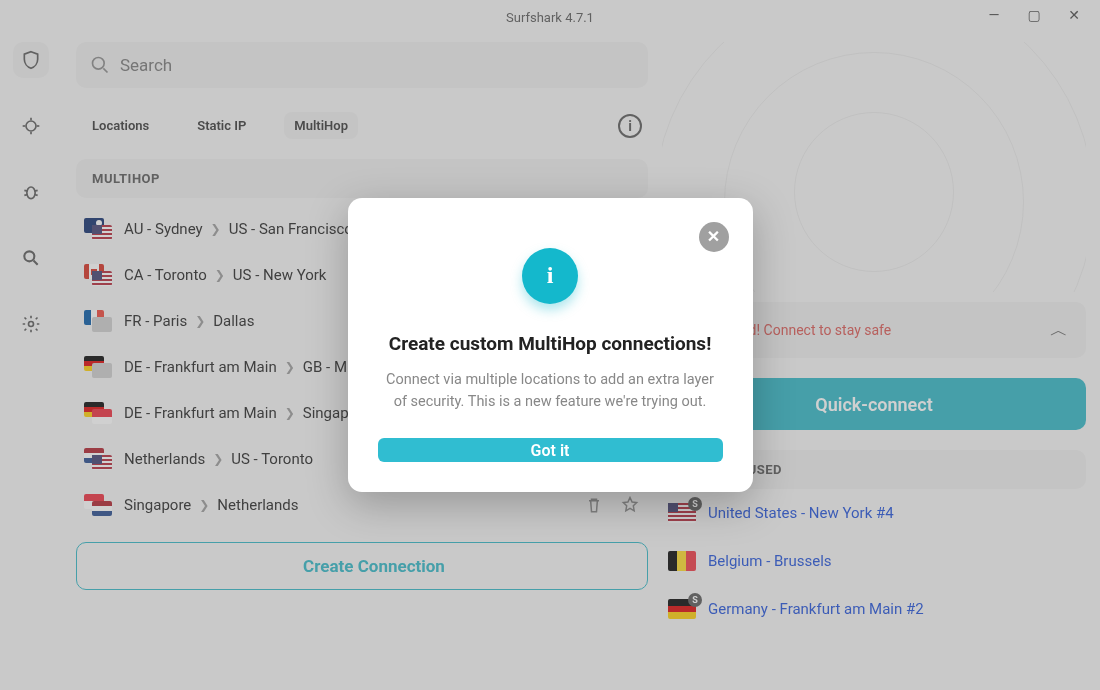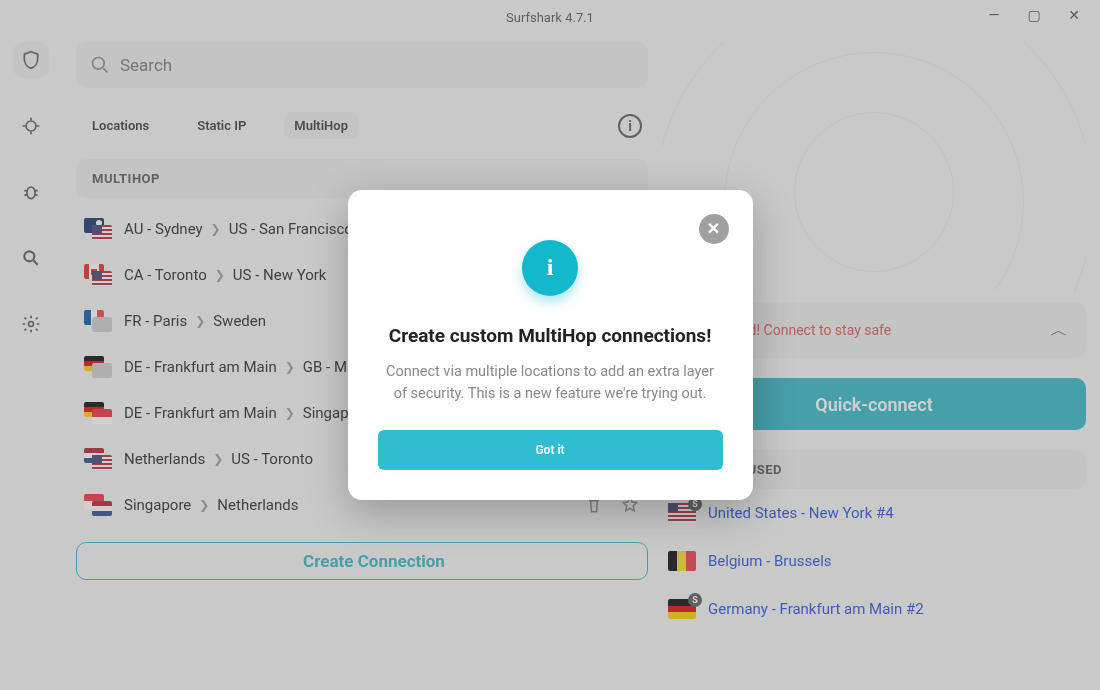--- a/index.html
+++ b/index.html
@@ -38,21 +38,21 @@
 .flag.sg { background: linear-gradient(#ed2939 50%,#fff 50%); }
 .flag.be { background: linear-gradient(90deg,#000 33%,#FDDA24 33%,#FDDA24 66%,#EF3340 66%); }
 .flag-pair { position: relative; width: 28px; height: 22px; }
 .flag-pair .fl1 { position: absolute; left: 0; top: 0; width: 20px; height: 15px; }
 .flag-pair .fl2 { position: absolute; right: 0; bottom: 0; width: 20px; height: 15px; }
 .route { font-size: 15px; color: #222; display: flex; align-items: center; gap: 8px; }
 .chev { color: #999; font-size: 12px; }
 .row-actions { margin-left: auto; display: flex; gap: 16px; color: #888; }
 .row-actions .ic { width: 20px; height: 20px; cursor: pointer; }
 
-.create-btn { margin-top: 14px; border: 1.5px solid #2bb4c4; border-radius: 10px; height: 38px; display: flex; align-items: center; justify-content: center; font-size: 17px; font-weight: 700; color: #2bb4c4; cursor: pointer; padding-left: 24px; }
+.create-btn { margin-top: 14px; border: 1.5px solid #2bb4c4; border-radius: 10px; height: 48px; display: flex; align-items: center; justify-content: center; font-size: 17px; font-weight: 700; color: #2bb4c4; cursor: pointer; padding-left: 24px; }
 
 .right { flex: 1; padding: 8px 14px 20px 0; display: flex; flex-direction: column; }
 .rings { height: 250px; position: relative; overflow: hidden; }
 .ring { position: absolute; border: 1.5px solid #e8e8e8; border-radius: 50%; left: 50%; transform: translateX(-50%); }
 .r1{width:160px;height:160px;top:70px;} .r2{width:300px;height:300px;top:10px;} .r3{width:440px;height:440px;top:-60px;} .r4{width:580px;height:580px;top:-130px;}
 
 .warn { margin-top: 10px; background: #ededed; border-radius: 10px; padding: 16px 18px; display: flex; align-items: center; justify-content: space-between; color: #d9534f; font-size: 14px; }
 .warn .exp { color: #666; font-size: 18px; cursor: pointer; }
 
 .quick { margin-top: 20px; background: #2bb4c4; color: #fff; height: 52px; border-radius: 10px; display: flex; align-items: center; justify-content: center; font-size: 18px; font-weight: 600; cursor: pointer; }
@@ -63,21 +63,21 @@
 .badge-s::after { content:"S"; position:absolute; right:-6px; top:-6px; width:14px; height:14px; border-radius:50%; background:#555; color:#fff; font-size:9px; font-weight:bold; display:flex; align-items:center; justify-content:center; }
 
 
 .overlay { position: absolute; inset: 0; background: rgba(120,120,120,0.35); display: flex; align-items: center; justify-content: center; }
 .modal { position: relative; width: 405px; background: #fff; border-radius: 14px; box-shadow: 0 12px 40px rgba(0,0,0,0.25); padding: 50px 30px 30px 30px; text-align: center; }
 
 .close-outer { position:absolute; right:24px; top:24px; width:30px; height:30px; border-radius:50%; background:#a0a0a0; color:#fff; display:flex; align-items:center; justify-content:center; cursor:pointer; font-size:16px; font-weight:bold;}
 .modal .info-pill { width: 56px; height: 56px; border-radius: 50%; background: #14b8cc; color:#fff; margin: 0 auto 28px auto; display:flex; align-items:center; justify-content:center; font-size:24px; font-family:Georgia,serif; font-weight:bold; box-shadow: 0 6px 12px rgba(20,184,204,0.35); }
 .modal h2 { font-size: 19px; font-weight: 700; color: #222; margin-bottom: 14px; }
 .modal p { font-size: 14.5px; color: #888; line-height: 1.5; margin-bottom: 26px; padding: 0 8px;}
-.modal .gotit { background: #30bdd1; color: #fff; height: 40px; border-radius: 6px; display:flex; align-items:center; justify-content:center; font-size: 12px; font-weight: 600; cursor: pointer; }
+.modal .gotit { background: #30bdd1; color: #fff; height: 24px; border-radius: 6px; display:flex; align-items:center; justify-content:center; font-size: 16px; font-weight: 600; cursor: pointer; }
 </style>
 </head>
 <body>
 
 <div class="titlebar">
   <span>Surfshark 4.7.1</span>
   <div class="controls">
     <div class="ctl">—</div>
     <div class="ctl">▢</div>
     <div class="ctl">✕</div>
@@ -165,21 +165,21 @@
     </span>
     </div>
         <div class="row">
     <span class="flag-pair">
       <span class="flag fr fl1"></span>
       <span class="flag se fl2"></span>
     </span>
     <span class="route">
       <span>FR - Paris</span>
       <span class="chev">❯</span>
-      <span>Sweden</span>
+      <span>Dallas</span>
     </span>
     </div>
         <div class="row">
     <span class="flag-pair">
       <span class="flag de fl1"></span>
       <span class="flag gb fl2"></span>
     </span>
     <span class="route">
       <span>DE - Frankfurt am Main</span>
       <span class="chev">❯</span>

